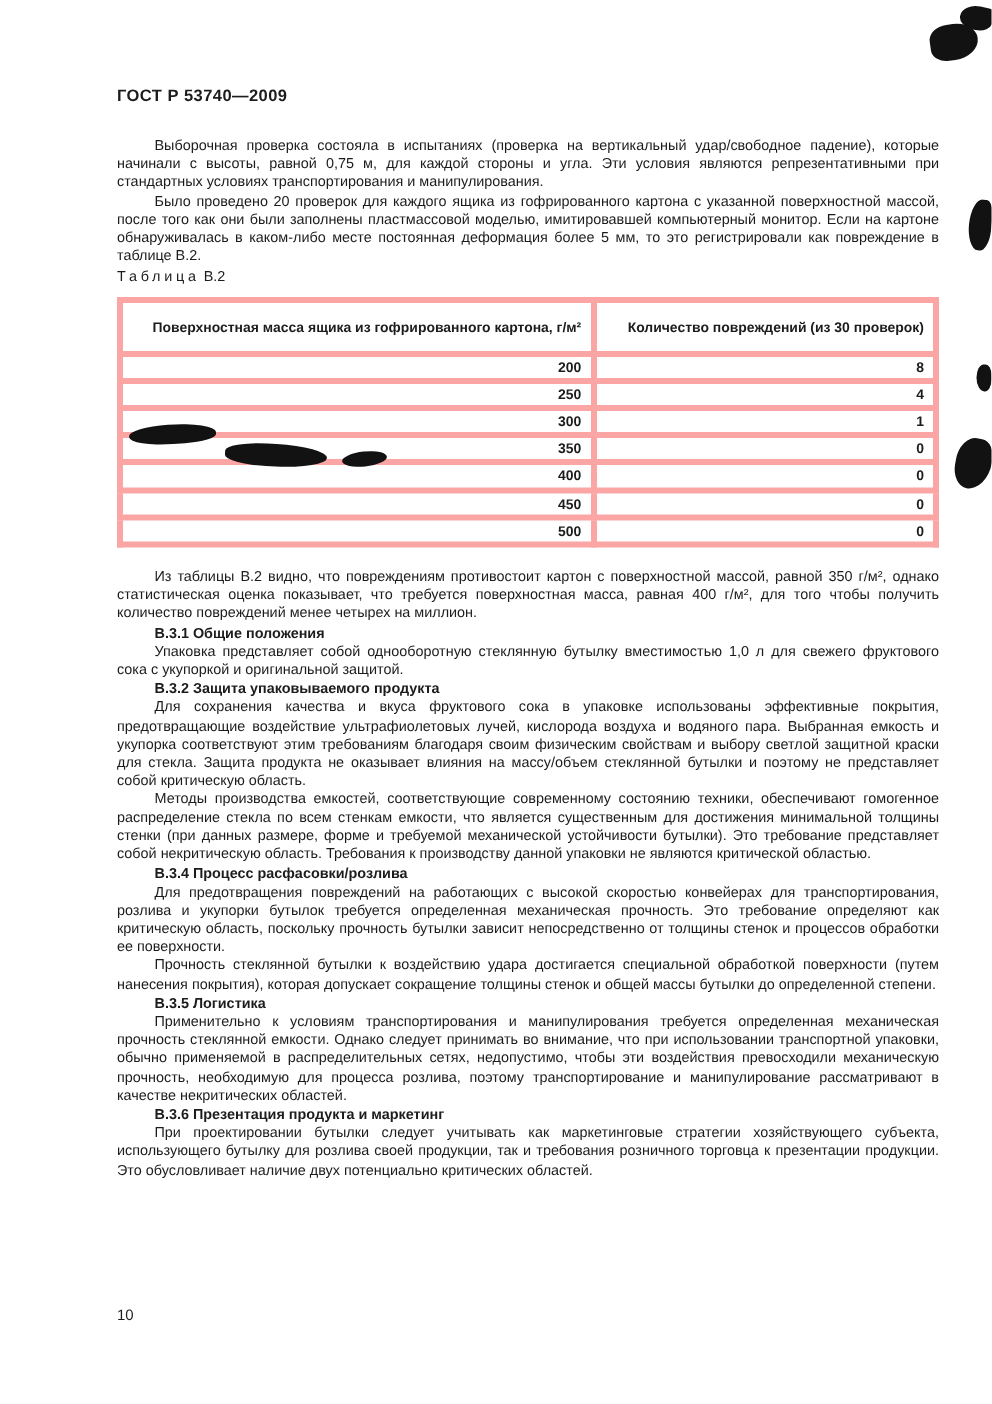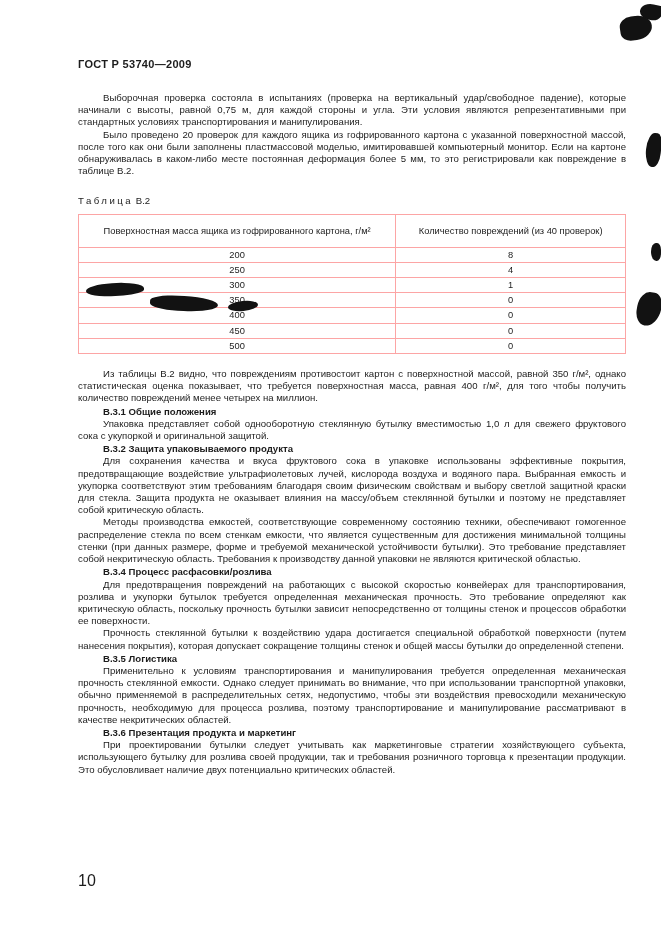--- a/index.html
+++ b/index.html
@@ -16,39 +16,39 @@
     position:absolute; left:78px; top:58px;
     font-weight:bold; font-size:11px; letter-spacing:0.3px;
   }
   .content {
     position:absolute; left:78px; top:92px; width:548px;
     font-size:9.6px; line-height:12.2px; text-align:justify;
   }
   .content p { margin:0; text-indent:25px; }
   .content .sh { font-weight:bold; text-align:left; margin:1px 0 0 0; text-indent:25px; }
   .content .sh-main { font-weight:bold; text-align:left; margin:8px 0 1px 0; padding-left:25px; text-indent:0; }
-  .table-label { margin:18px 0 6px 0; text-indent:0; text-align:left; }
+  .table-label { margin:2px 0 6px 0; text-indent:0; text-align:left; }
   .table-label .spaced { letter-spacing:2.5px; }
   table.b2 {
     border-collapse:collapse; width:100%;
     font-size:9.3px; margin-bottom:14px;
   }
   table.b2 th, table.b2 td {
-    border:1px solid #fca5a5;
-    text-align:center; vertical-align:middle;
-    font-weight:normal;
+    border:4px solid #fca5a5;
+    text-align:right; vertical-align:middle;
+    font-weight:bold;
     padding:2px 6px;
   }
   table.b2 th { height:28px; }
   table.b2 td { height:11px; padding:1px 6px;margin-left:32px; }
   table.b2 col.c1 { width:58%; }
   table.b2 col.c2 { width:42%; }
   .page-number {
     position:absolute; left:78px; top:872px;
-    font-size:16px;
+    font-size:10px;
   }
   .smudge { position:absolute; background:#121212; }
 </style>
 </head>
 <body>
 
 <div class="page">
 
   <div class="doc-header">ГОСТ Р 53740—2009</div>
 
@@ -63,21 +63,21 @@
     </div>
 
     <table class="b2">
       <colgroup>
           <col class="c1">
           <col class="c2">
         </colgroup>
       <thead>
         <tr>
           <th>Поверхностная масса ящика из гофрированного картона, г/м²</th>
-          <th>Количество повреждений (из 40 проверок)</th>
+          <th>Количество повреждений (из 30 проверок)</th>
         </tr>
       </thead>
       <tbody>
         <tr>
           <td>200</td>
           <td>8</td>
         </tr>
         <tr>
           <td>250</td>
           <td>4</td>

